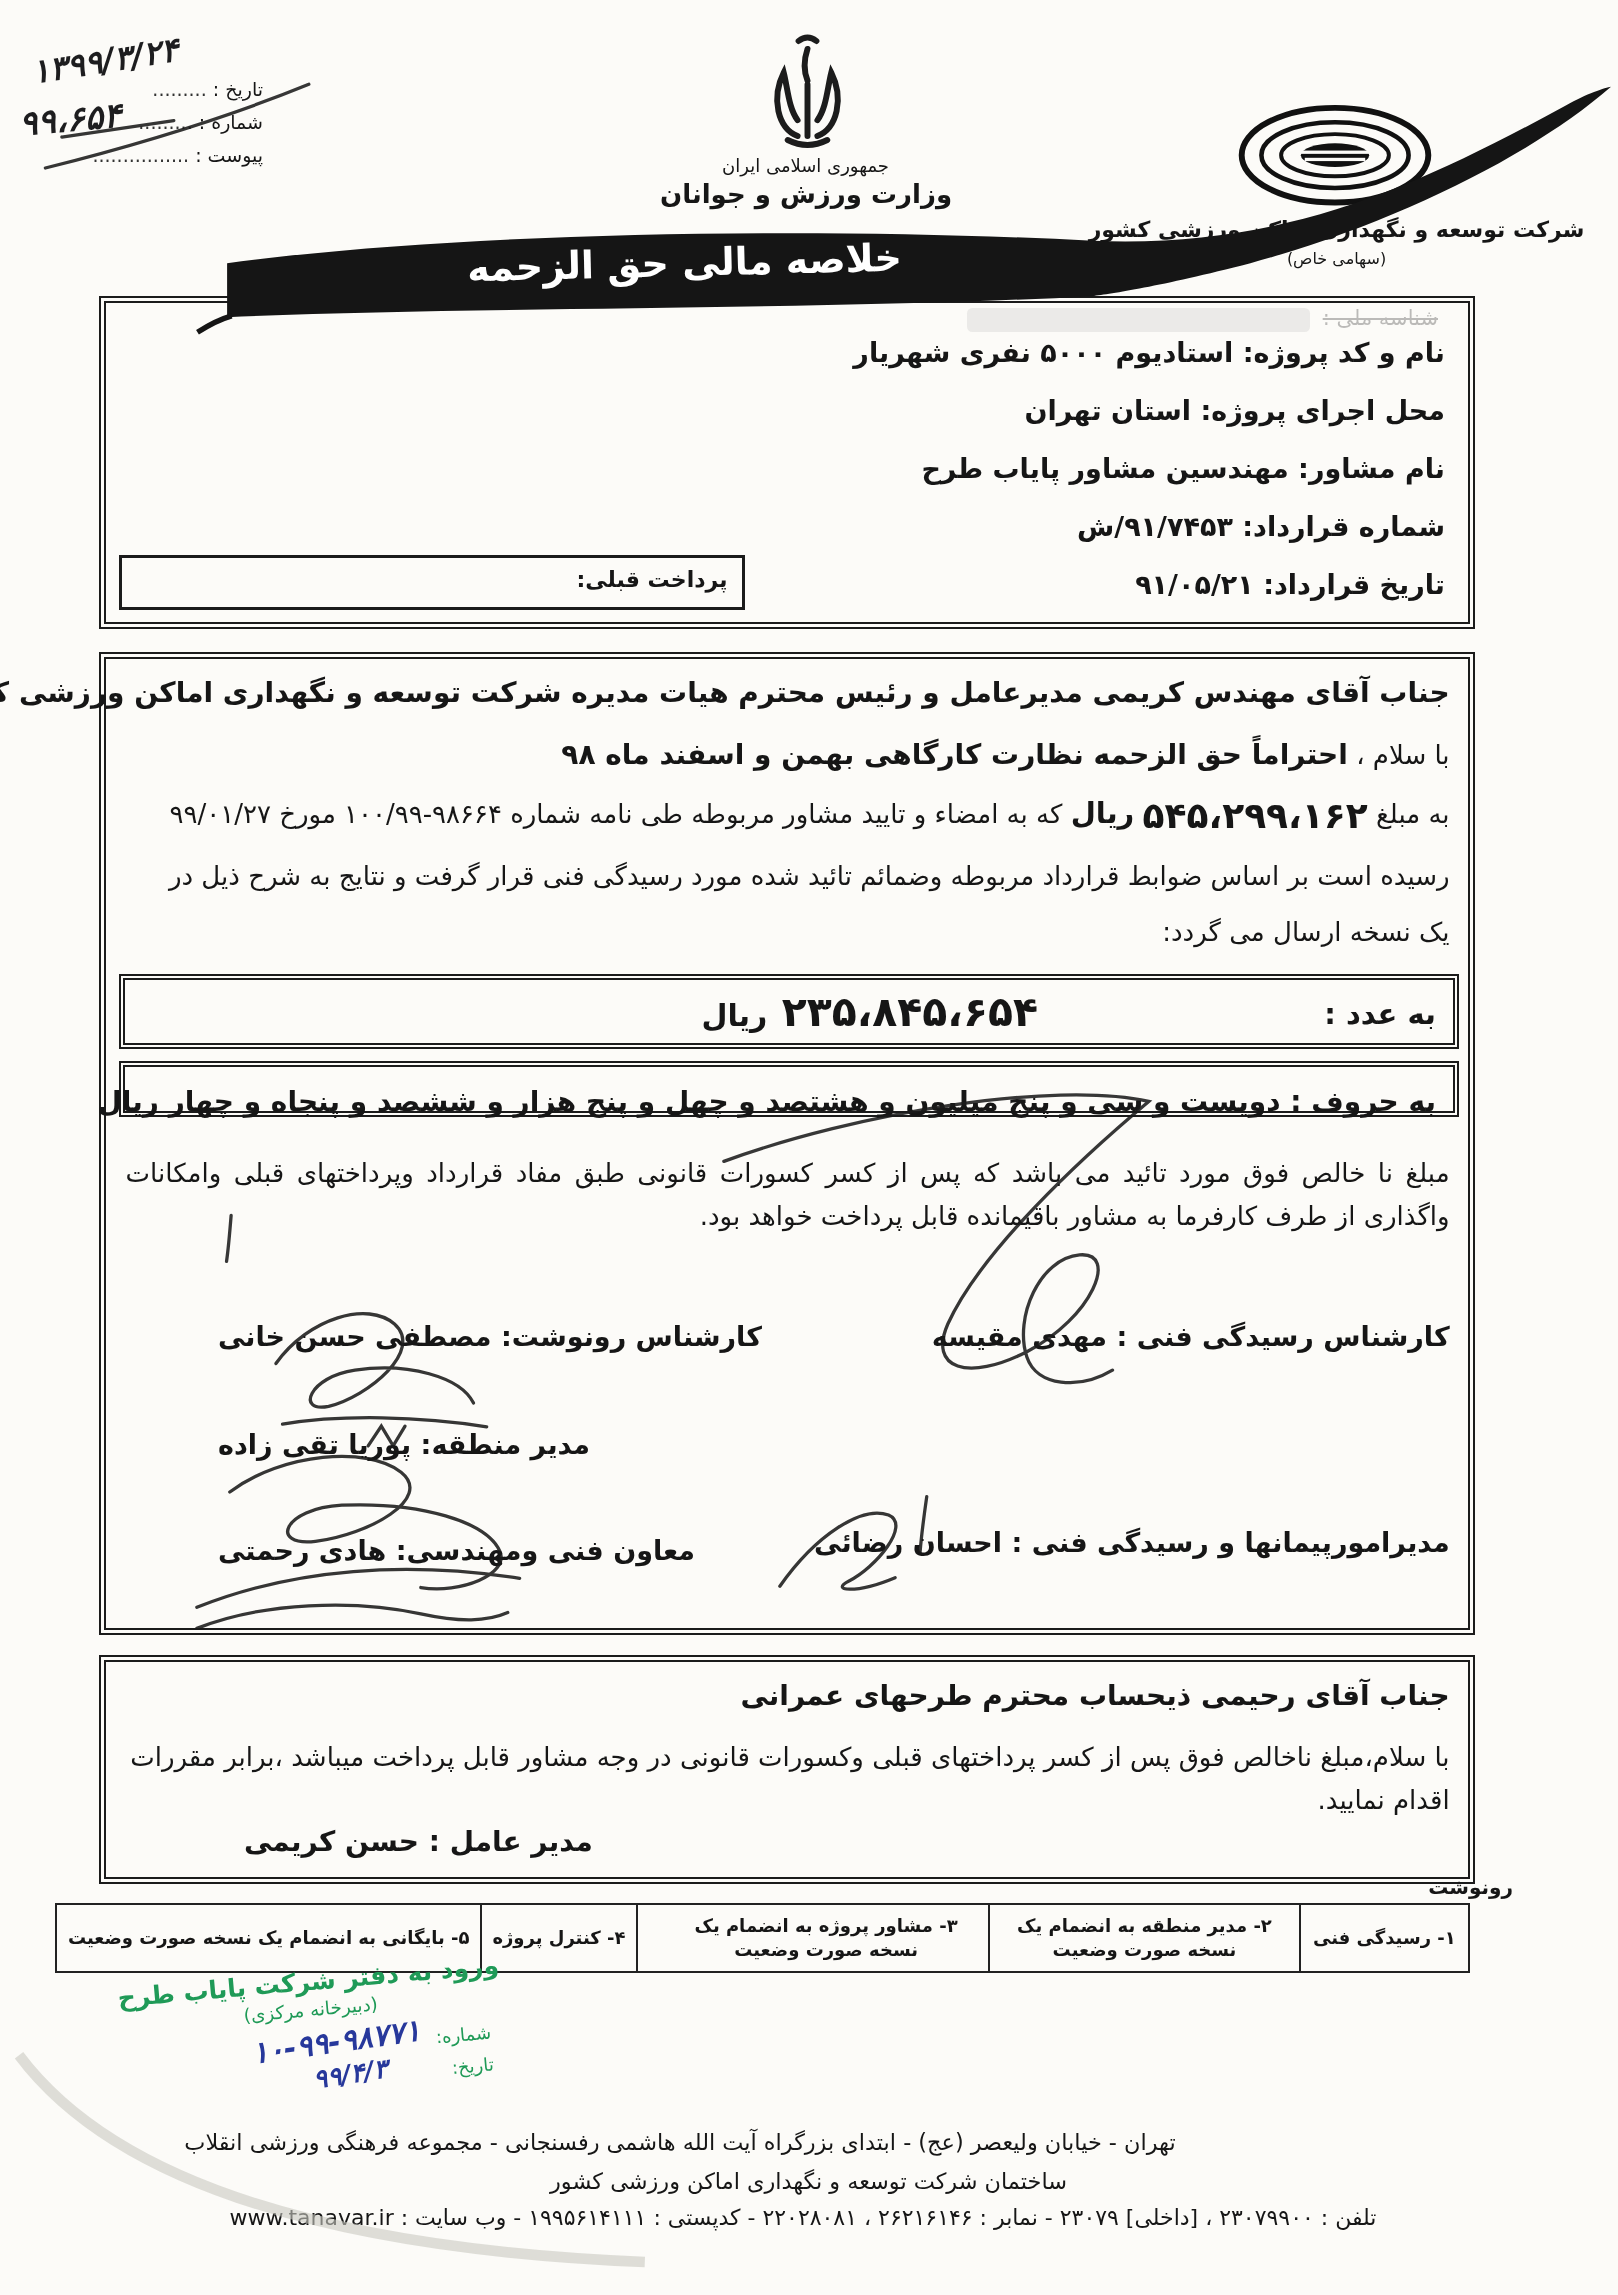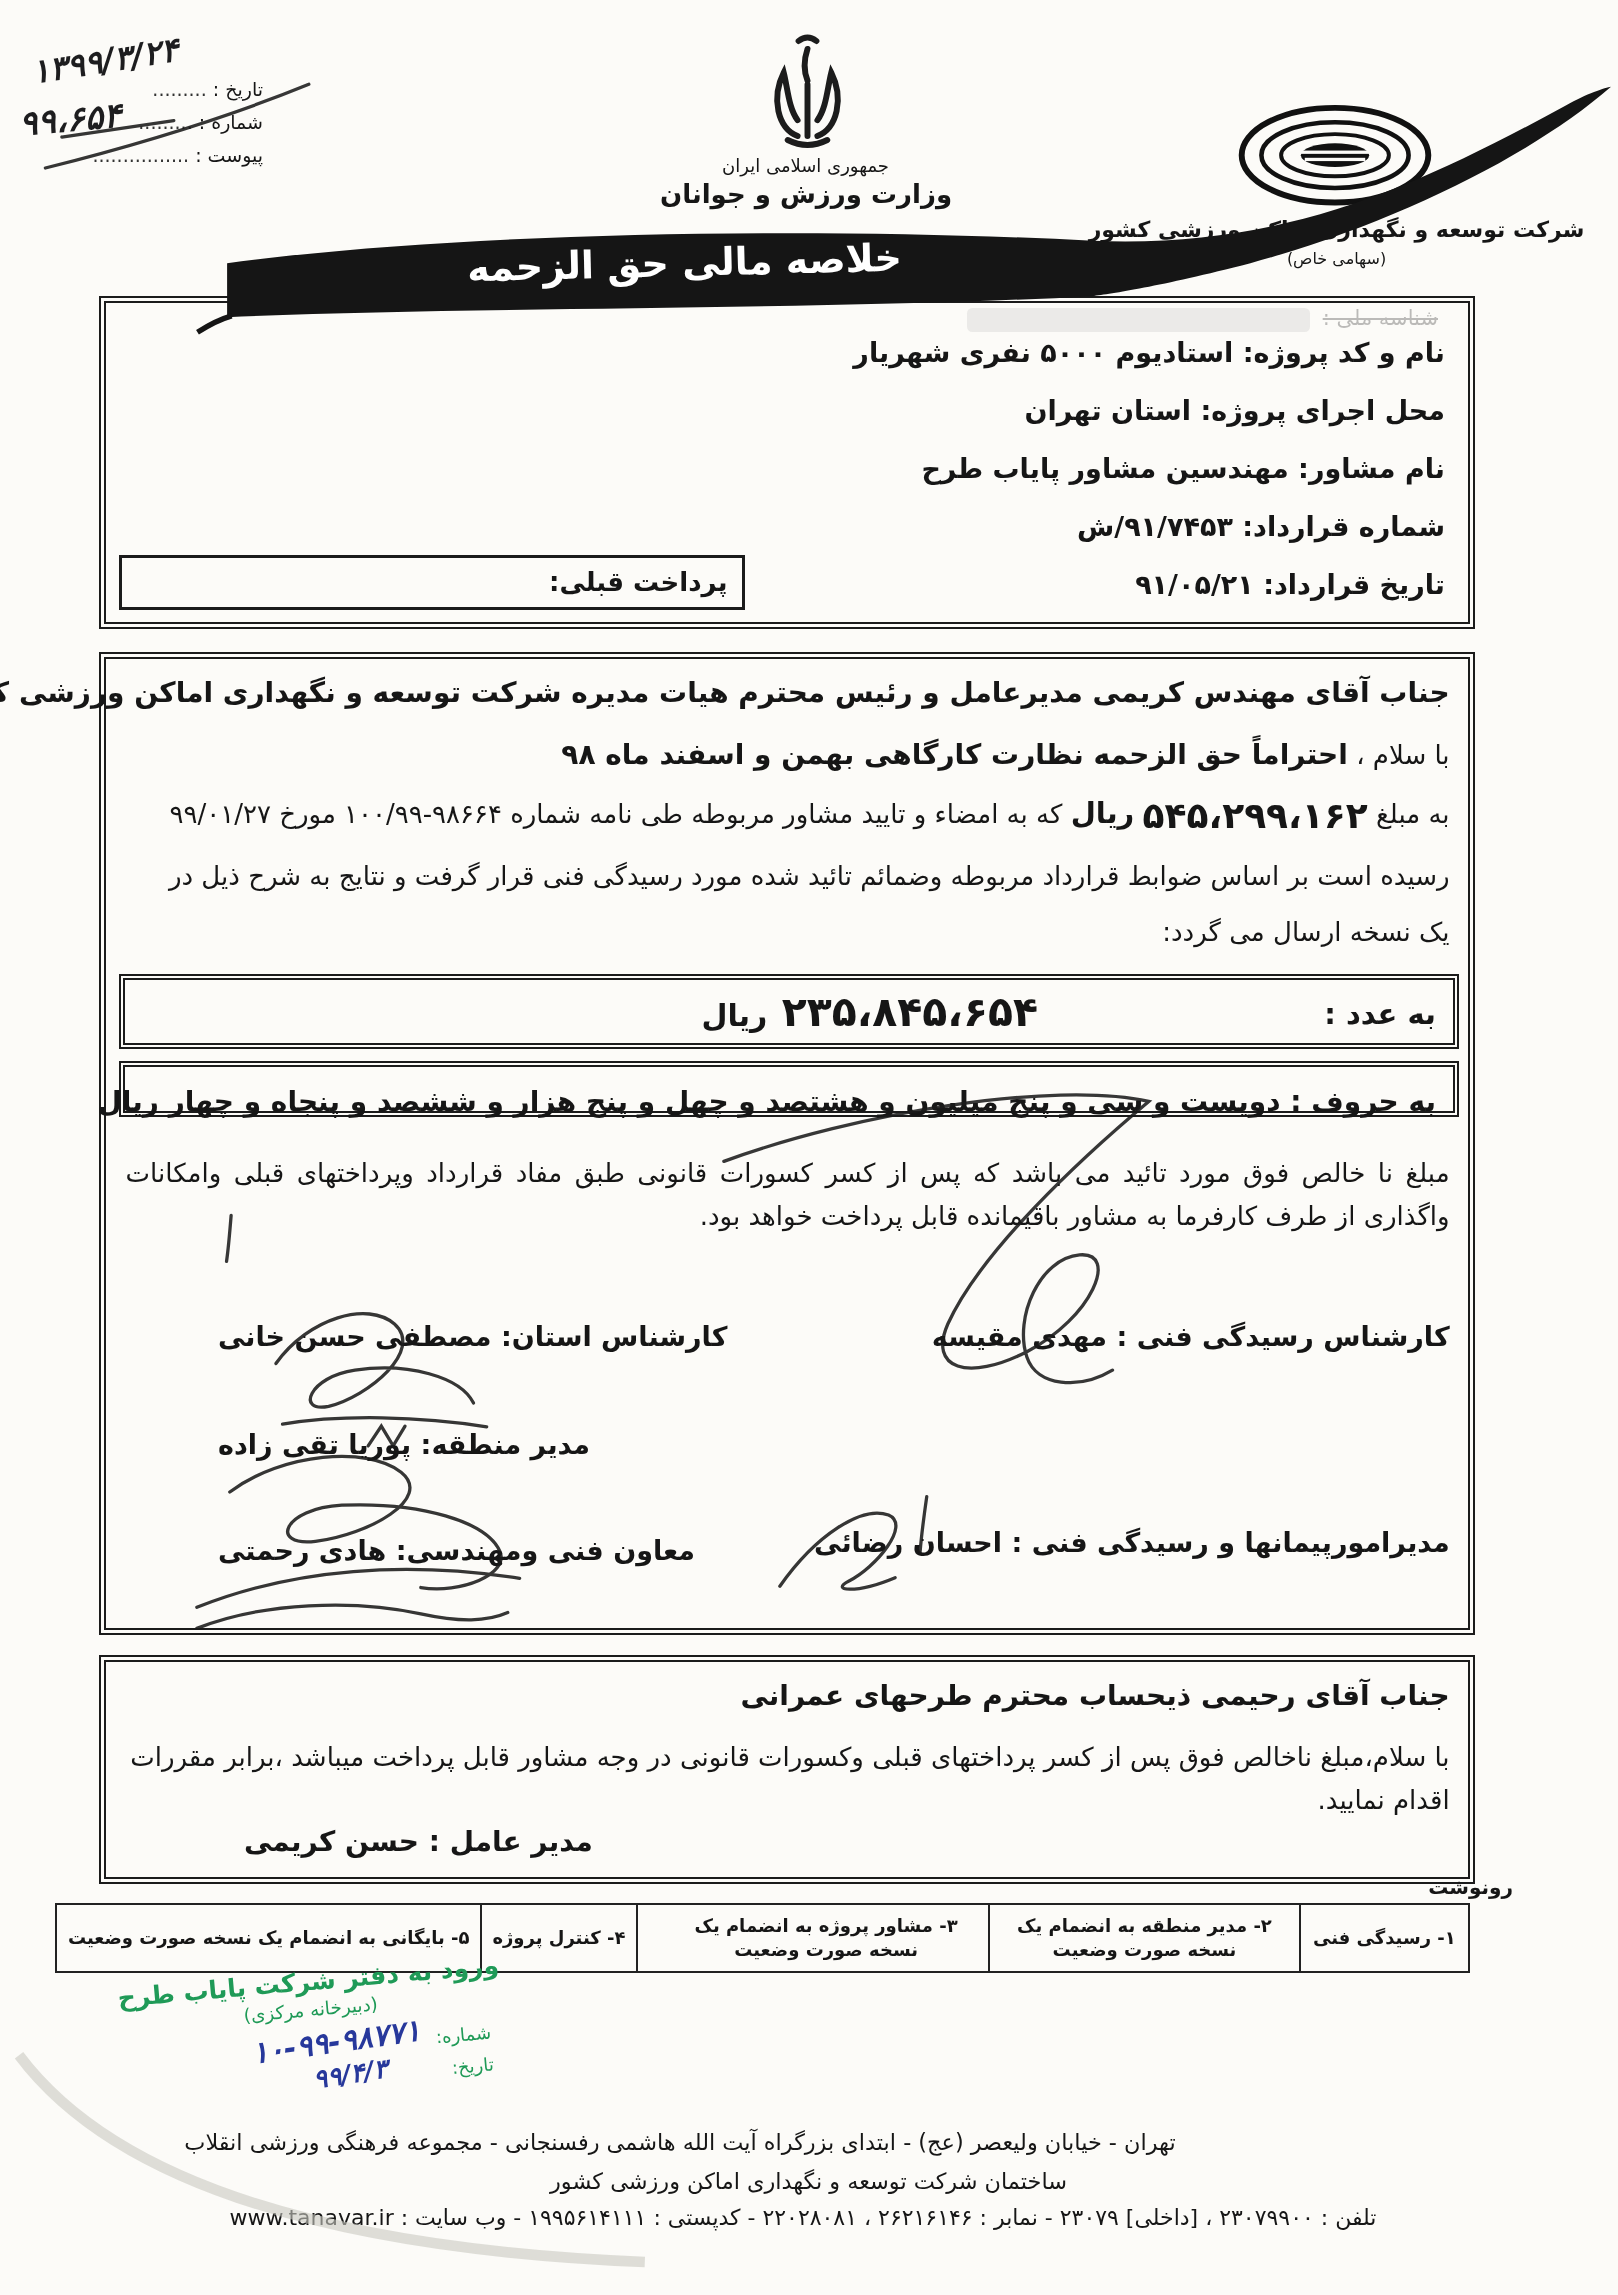--- a/index.html
+++ b/index.html
@@ -99,21 +99,21 @@
       <div class="abs field nw" style="right:23px;top:208px;">
         <span>شماره قرارداد:</span>
         <span>۹۱/۷۴۵۳/ش</span>
       </div>
       <div class="abs field nw" style="right:23px;top:266px;">
         <span>تاریخ قرارداد:</span>
         <span>۹۱/۰۵/۲۱</span>
       </div>
 
       <div class="abs" style="left:13px;top:252px;width:626px;height:55px;border:3.3px solid #1b1b1b;box-sizing:border-box;">
-        <span class="abs b nw" style="right:14.5px;top:9.2px;font-size:26px;">پرداخت قبلی:</span>
+        <span class="abs b nw" style="right:14.5px;top:9.2px;font-size:22px;">پرداخت قبلی:</span>
       </div>
     </div>
   </div>
 
   <div class="box dbl" style="top:652px;height:983px;">
     <div style="position:relative;width:100%;height:100%;">
       <div class="abs b nw" style="right:18.4px;top:17px;font-size:28px;">جناب آقای مهندس کریمی مدیرعامل و رئیس محترم هیات مدیره شرکت توسعه و نگهداری اماکن ورزشی کشور</div>
 
       <div class="abs nw" style="right:18.4px;top:79px;font-size:26px;">
         <span>با سلام ،</span>
@@ -145,21 +145,21 @@
         </span>
       </div>
 
       <div class="abs" style="right:18.4px;top:493px;width:1324px;font-size:26px;line-height:43px;text-align:justify;">مبلغ نا خالص فوق مورد تائید می باشد که پس از کسر کسورات قانونی طبق مفاد قرارداد وپرداختهای قبلی وامکانات واگذاری از طرف کارفرما به مشاور باقیمانده قابل پرداخت خواهد بود.</div>
 
       <div class="abs b nw" style="right:18.4px;top:662px;font-size:27px;">
         <span>کارشناس رسیدگی فنی :</span>
         <span>مهدی مقیسه</span>
       </div>
       <div class="abs b nw" style="left:112px;top:662px;font-size:27px;">
-        <span>کارشناس استان:</span>
+        <span>کارشناس رونوشت:</span>
         <span>مصطفی حسن خانی</span>
       </div>
       <div class="abs b nw" style="left:112px;top:770px;font-size:27px;">
         <span>مدیر منطقه:</span>
         <span>پوریا تقی زاده</span>
       </div>
       <div class="abs b nw" style="left:112px;top:876px;font-size:27px;">
         <span>معاون فنی ومهندسی:</span>
         <span>هادی رحمتی</span>
       </div>

